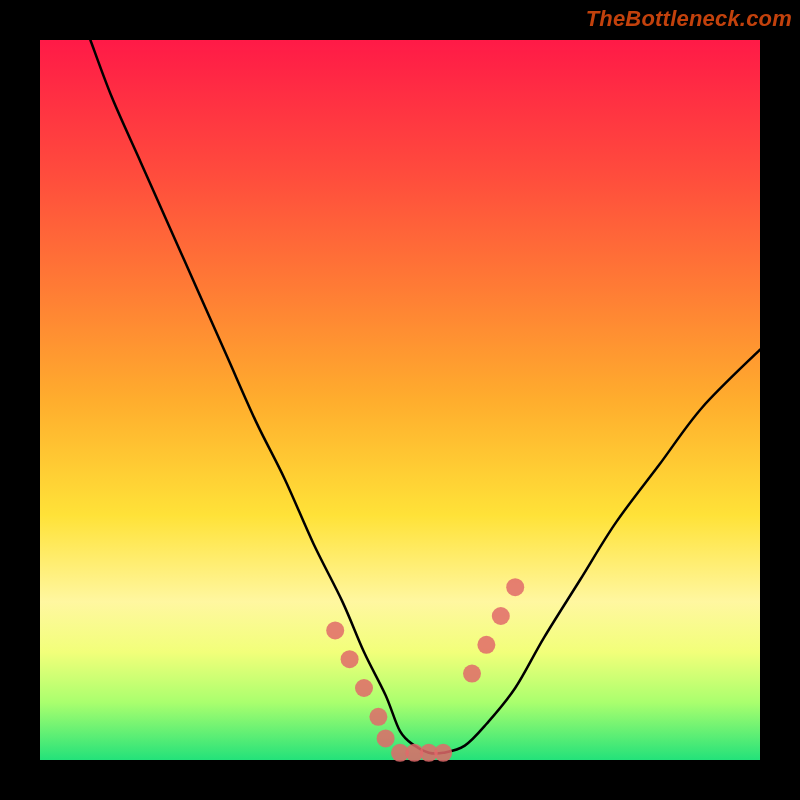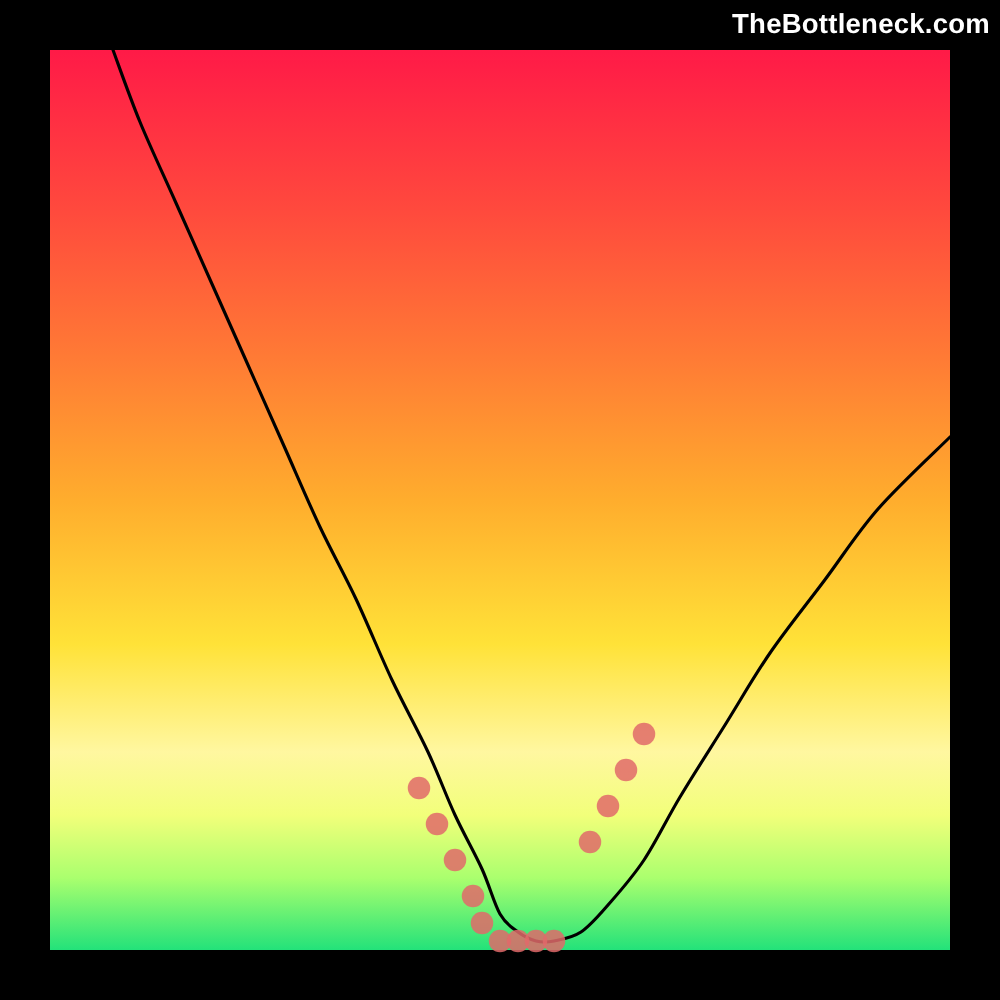--- a/index.html
+++ b/index.html
@@ -36,23 +36,24 @@
       #23e27a 100%
     );
   }
   .watermark {
     position: absolute;
     right: 8px;
     top: 6px;
     font-family: Arial, Helvetica, sans-serif;
     font-weight: 700;
     font-size: 22px;
-    color: #ffffff;
+    color: #c2410c;
     letter-spacing: 0.2px;
     user-select: none;
+    font-style: italic;
   }
   svg.curve-layer {
     position: absolute;
     left: 0;
     top: 0;
     width: 720px;
     height: 720px;
     overflow: visible;
   }
 </style>

